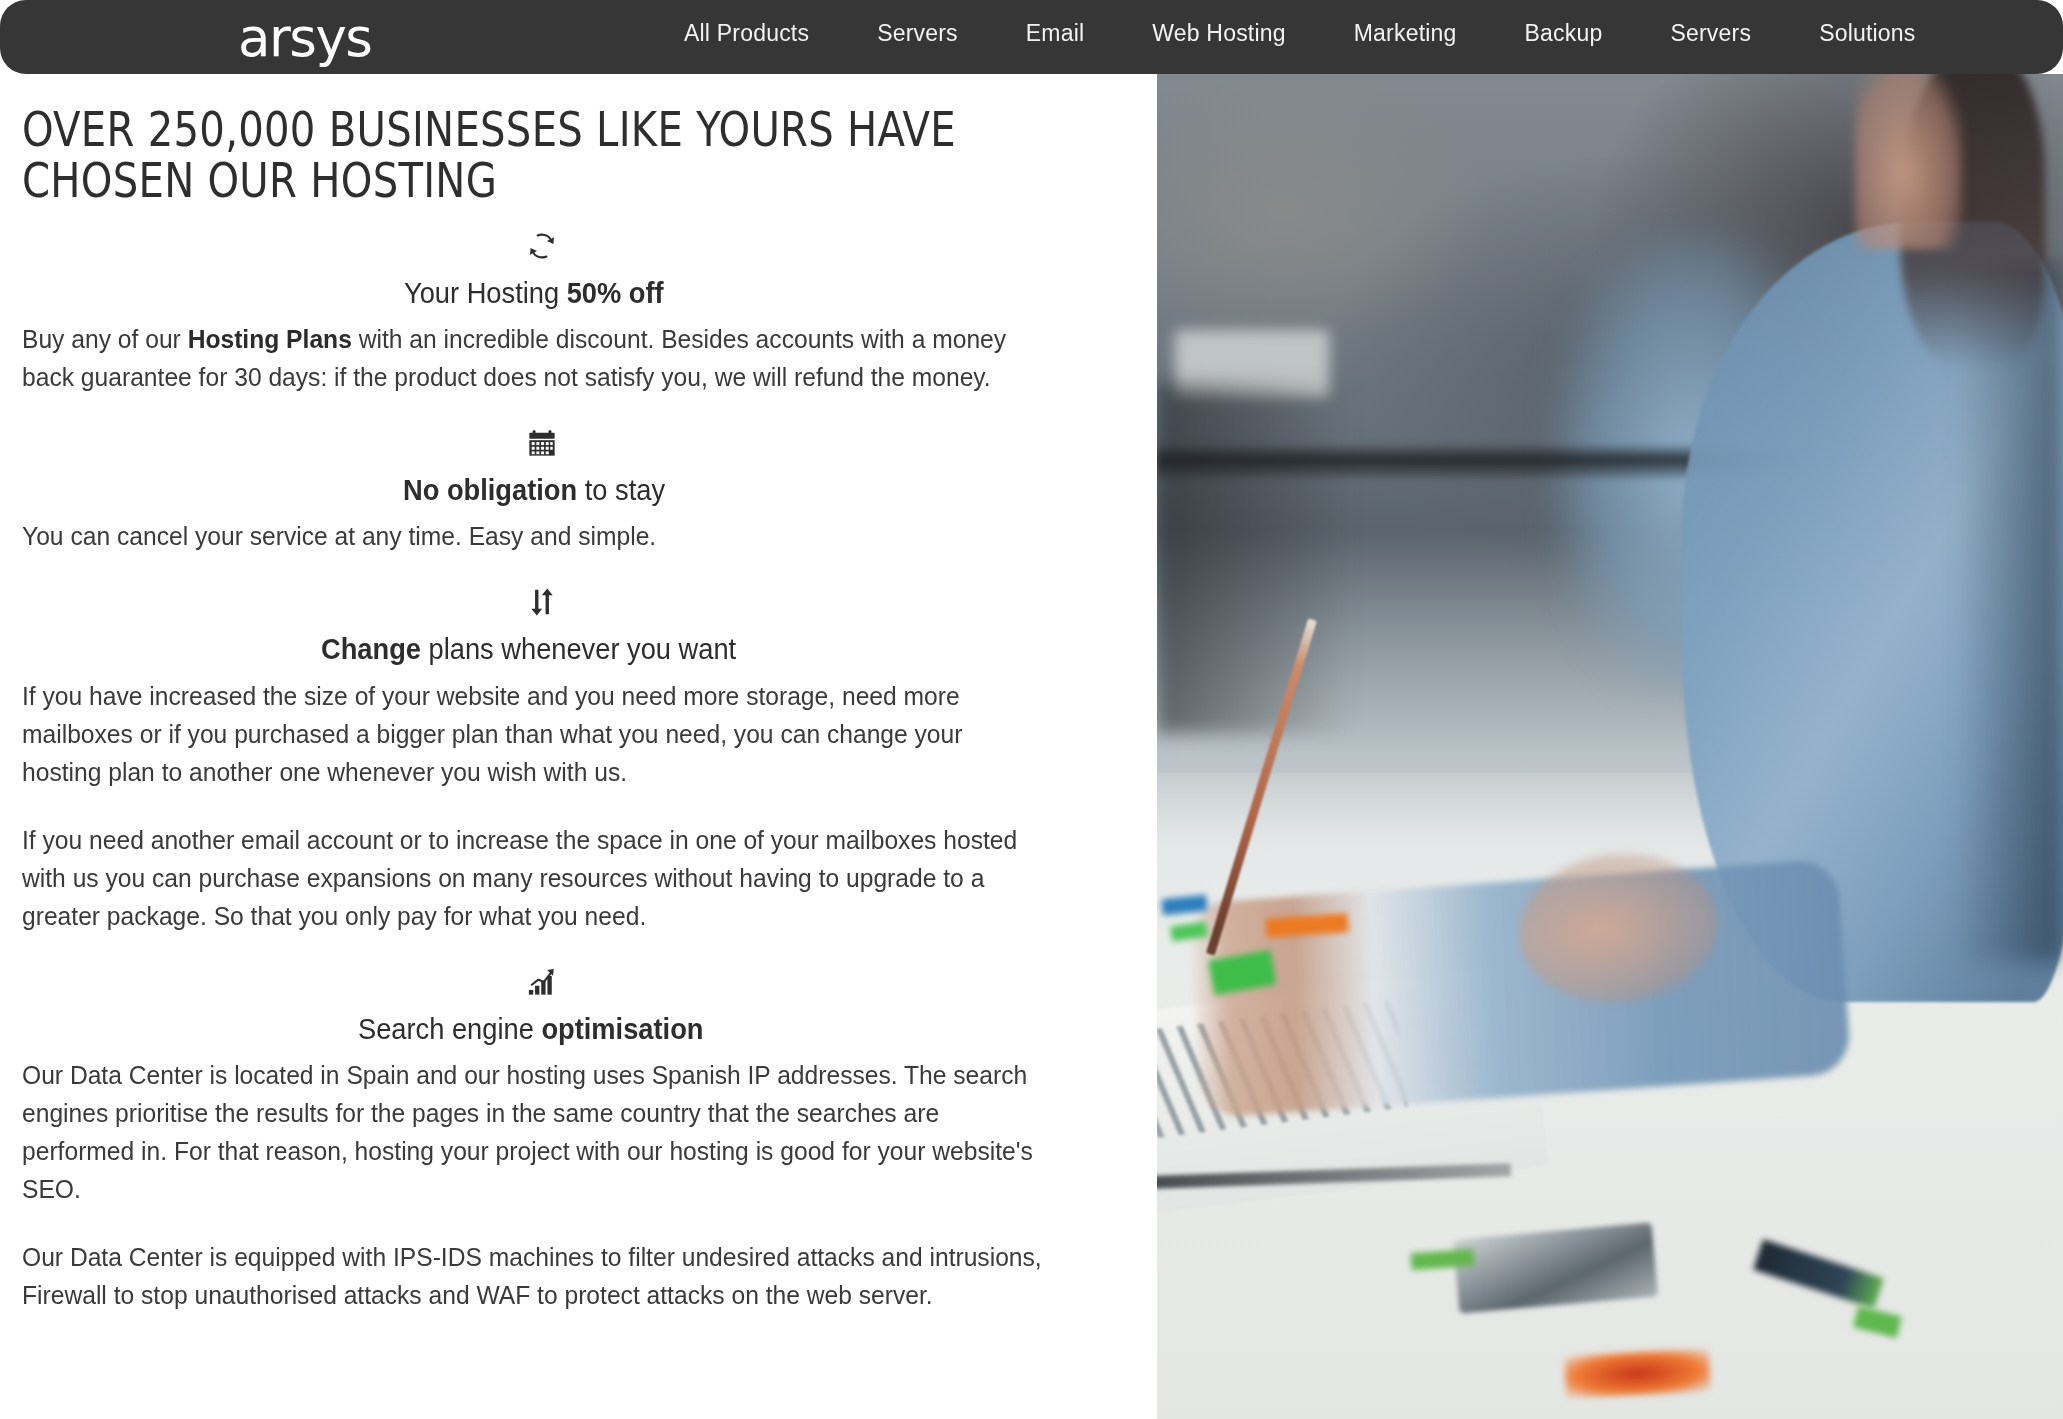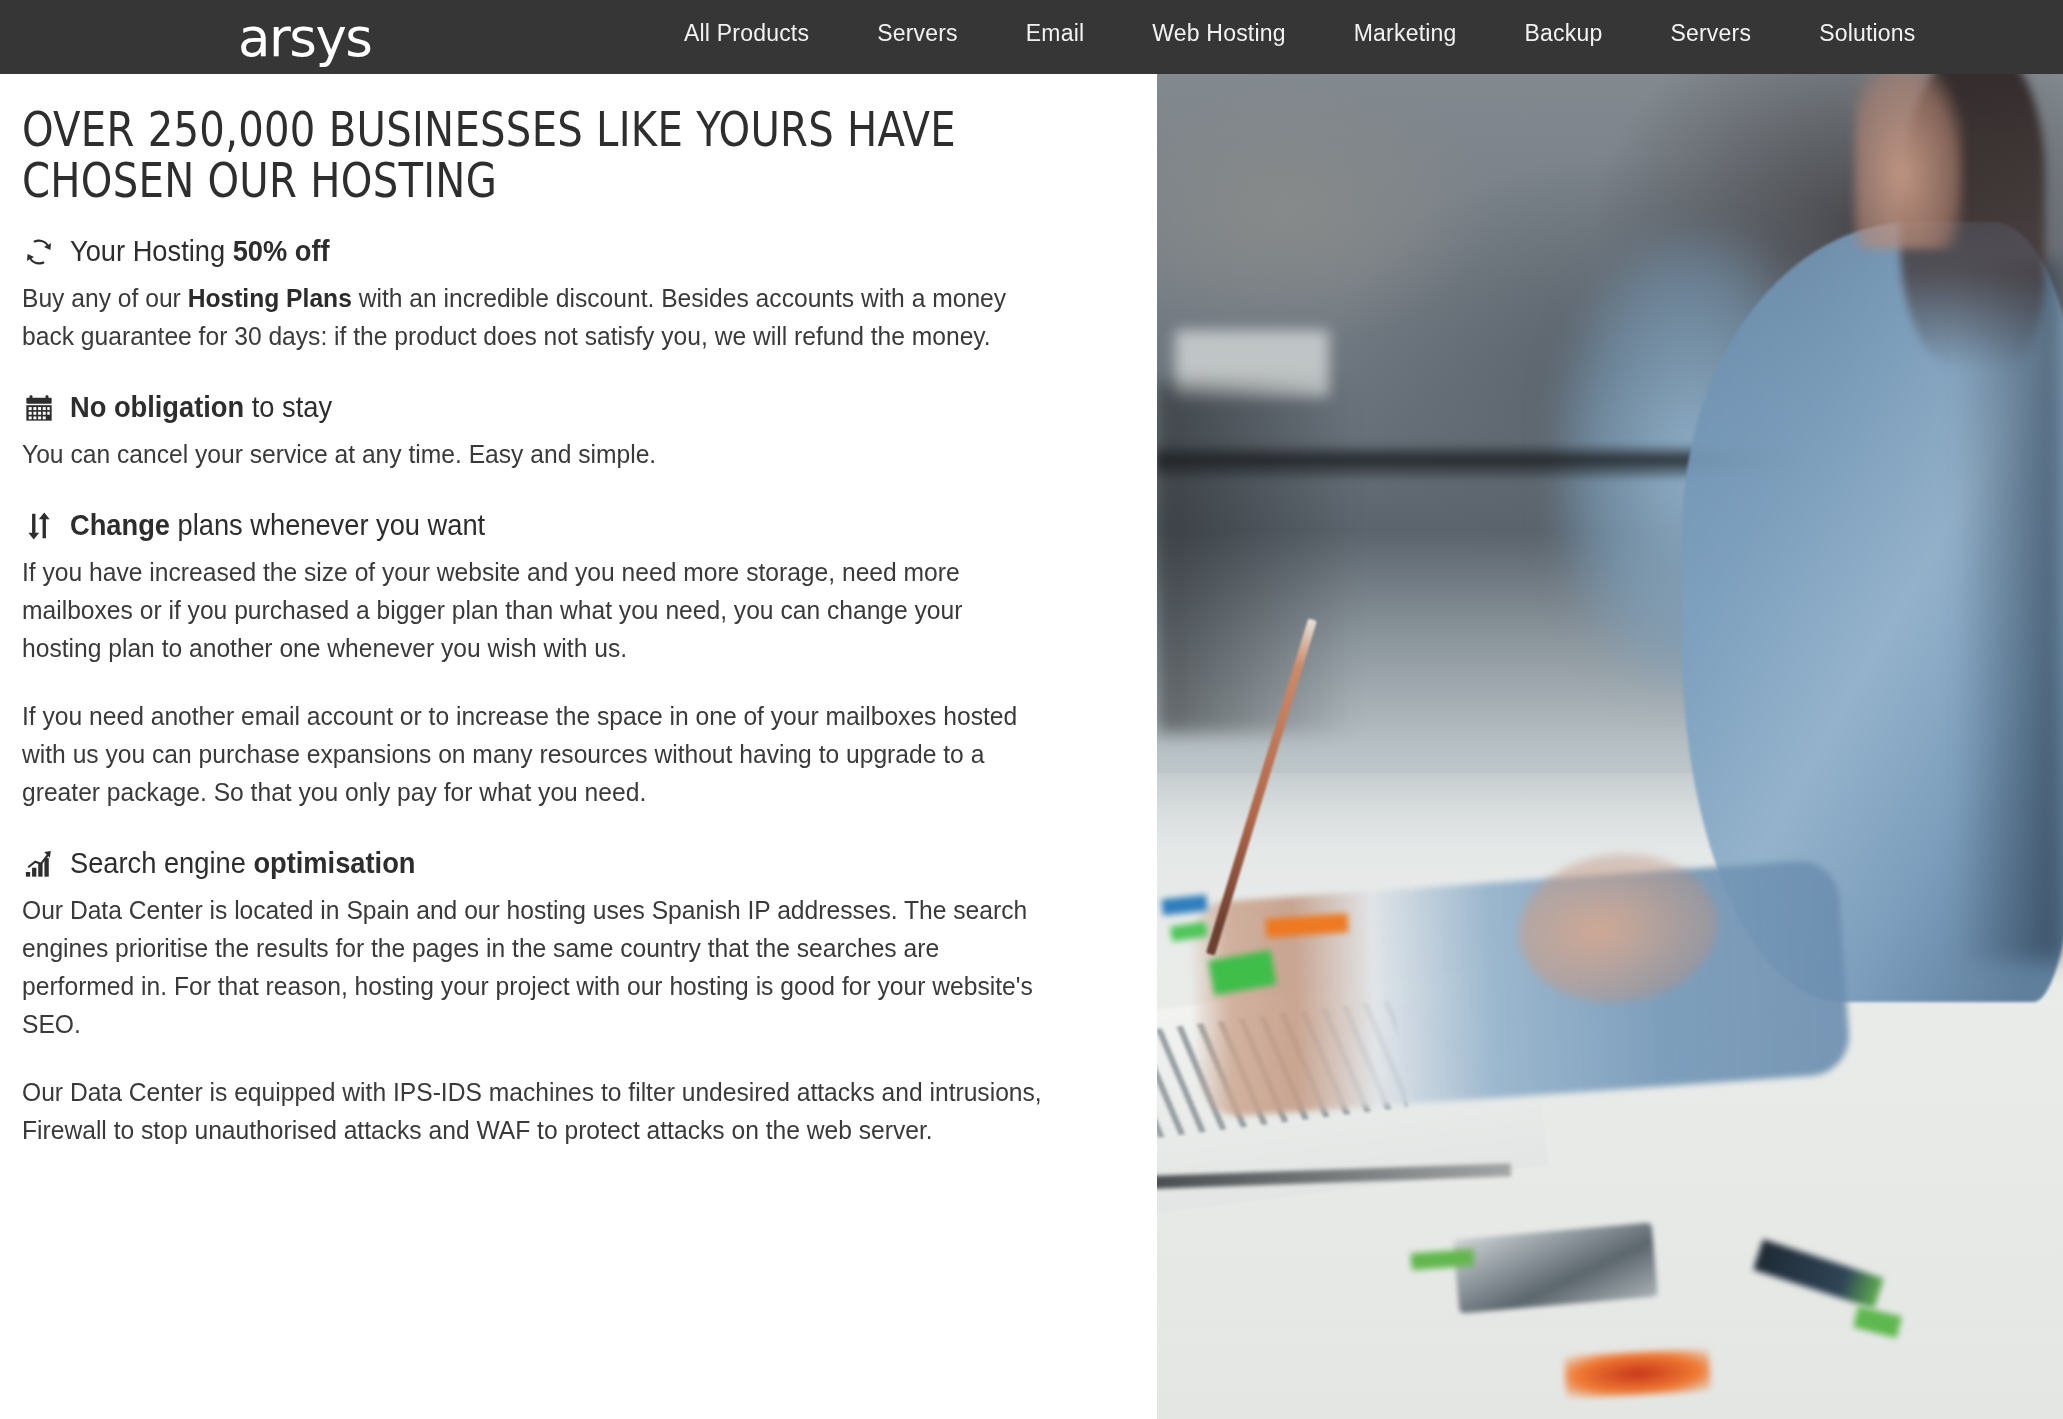--- a/index.html
+++ b/index.html
@@ -14,20 +14,21 @@
 
   
   .topbar {
     position: absolute;
     top: 0; left: 0;
     width: 2063px;
     height: 74px;
     background: #363636;
     display: flex;
     align-items: center;
+    border-radius: 26px;
   }
 
   .logo {
     position: absolute;
     left: 238px;
     top: 50%;
     transform: translateY(-50%);
     color: #ffffff;
     font-family: "DejaVu Sans", sans-serif;
     font-size: 53px;
@@ -89,24 +90,25 @@
     margin-bottom: 22px;
     transform: scaleX(0.93);
     transform-origin: left center;
   }
 
   
   .feature { margin-bottom: 6px; }
 
   .feature-head {
     display: flex;
-    align-items: flex-end;
+    align-items: center;
     gap: 14px;
     margin-bottom: 10px;
     min-height: 40px;
+    flex-direction: column;
   }
 
   .f-icon {
     flex: 0 0 auto;
     width: 34px;
     height: 34px;
     display: flex;
     align-items: center;
     justify-content: center;
     color: #2e2e2e;

